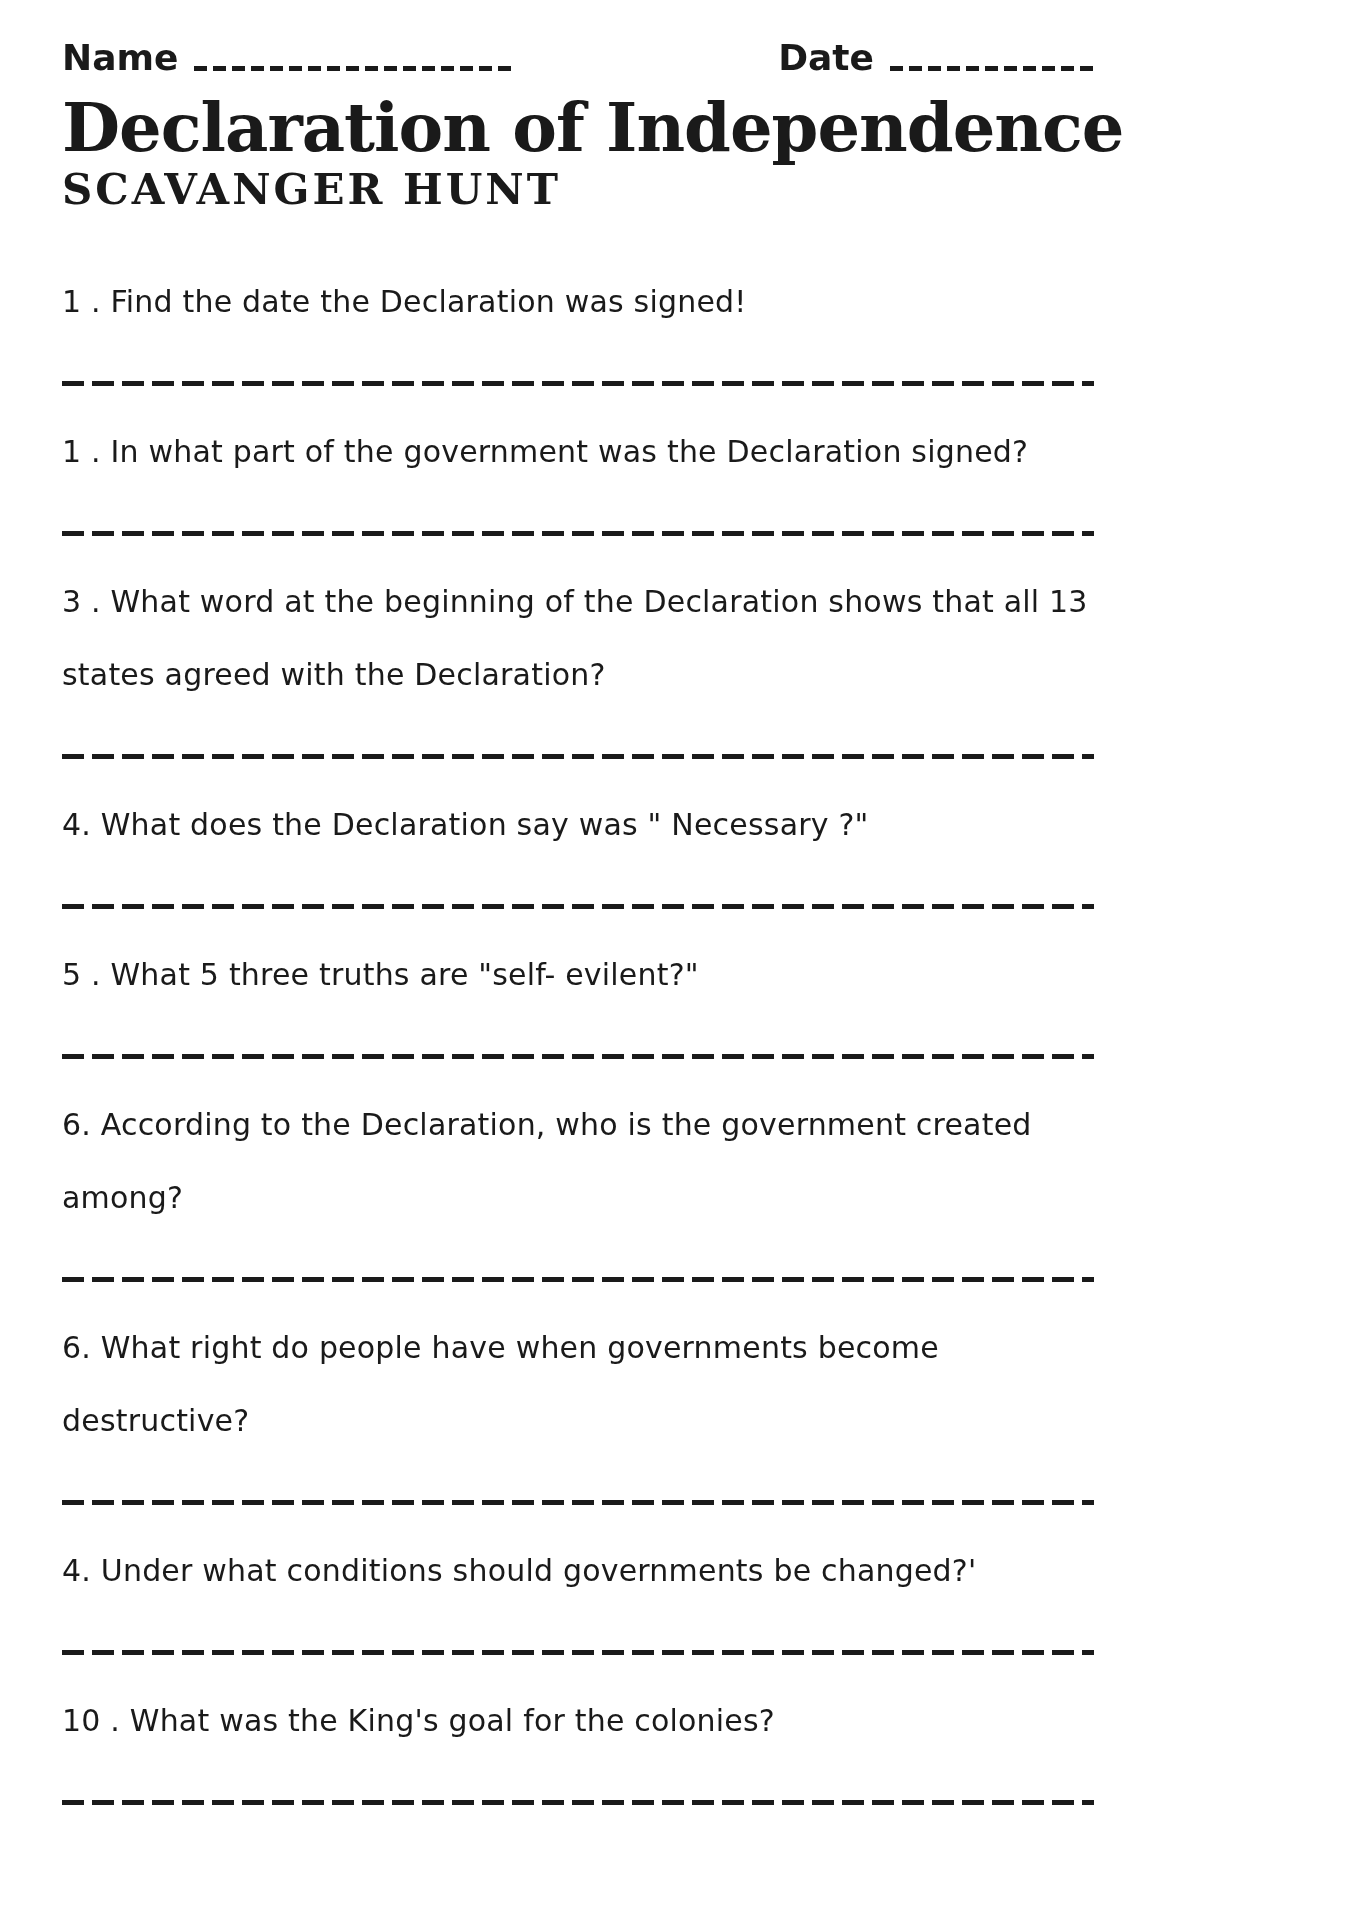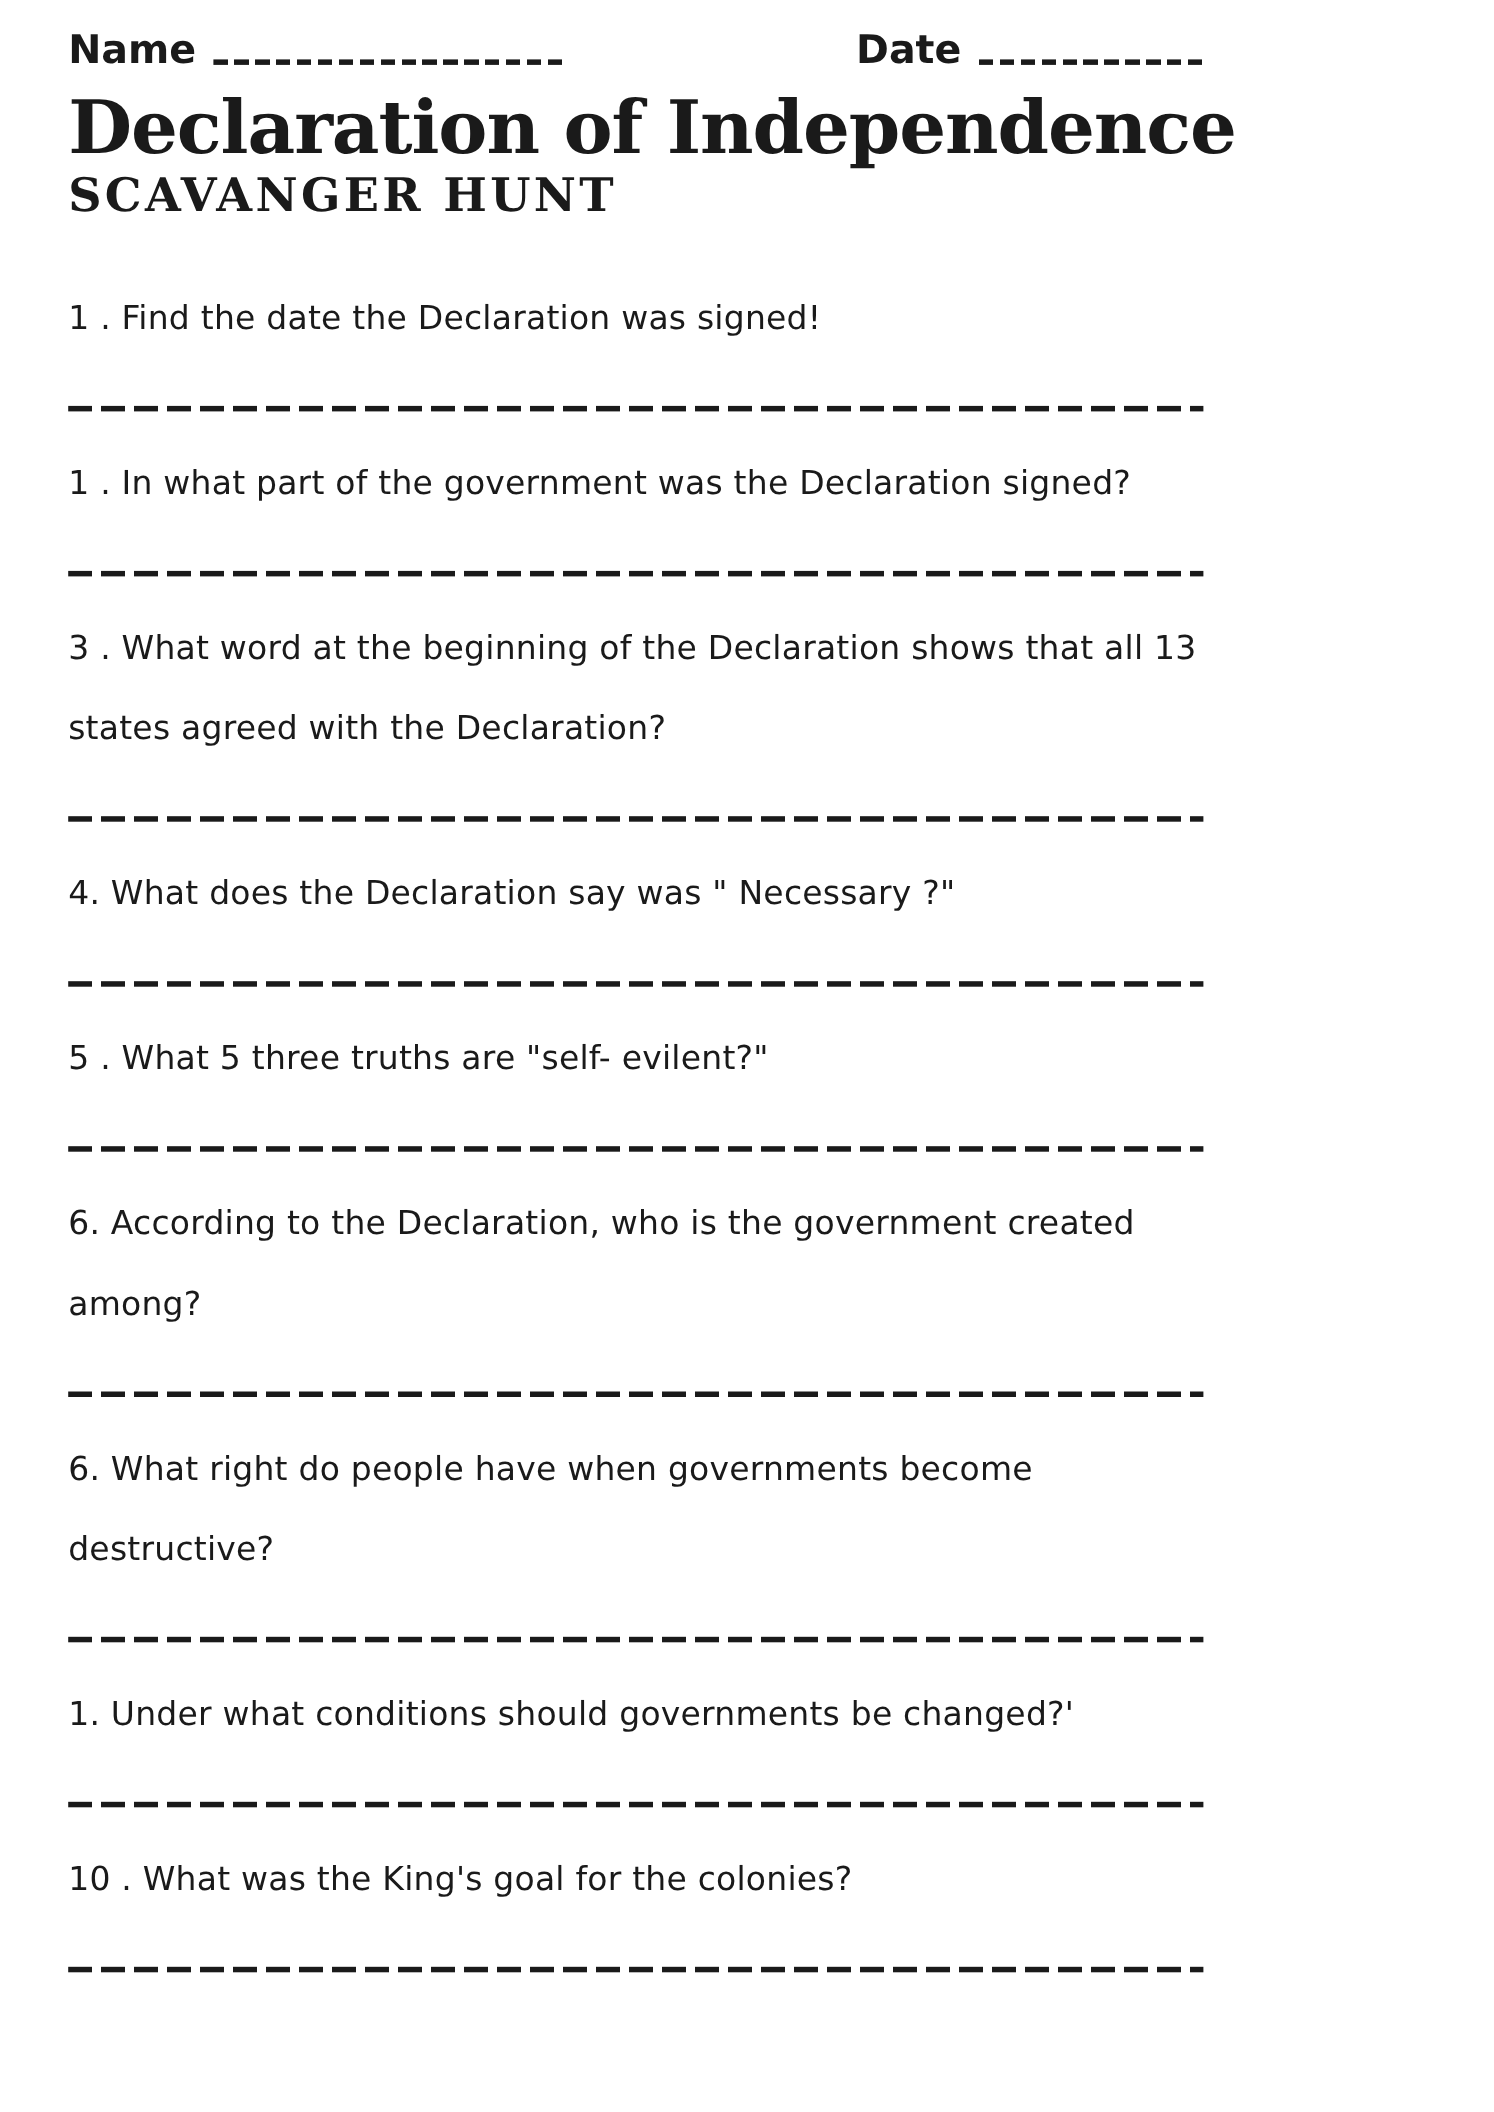--- a/index.html
+++ b/index.html
@@ -11,21 +11,21 @@
     width: 1358px;
     height: 1920px;
     font-family: "DejaVu Sans", sans-serif;
     color: #1a1a1a;
     overflow: hidden;
   }
   .page {
     box-sizing: border-box;
     width: 1156px;
     height: 1920px;
-    padding: 26px 62px 0 62px;
+    padding: 38px 62px 0 62px;
   }
   
   .header-row {
     display: flex;
     justify-content: space-between;
     align-items: flex-end;
   }
   .field-group {
     display: flex;
     align-items: flex-end;
@@ -136,21 +136,21 @@
       <div class="answer-line"></div>
     </div>
 
 
     <div class="qblock">
       <p class="qtext">6. What right do people have when governments become destructive?</p>
       <div class="answer-line"></div>
     </div>
 
     <div class="qblock">
-      <p class="qtext">1. Under what conditions should governments be changed?'</p>
+      <p class="qtext">4. Under what conditions should governments be changed?'</p>
       <div class="answer-line"></div>
     </div>
 
     <div class="qblock">
       <p class="qtext">10 . What was the King's goal for the colonies?</p>
       <div class="answer-line"></div>
     </div>
 
   </div>
 </div>

